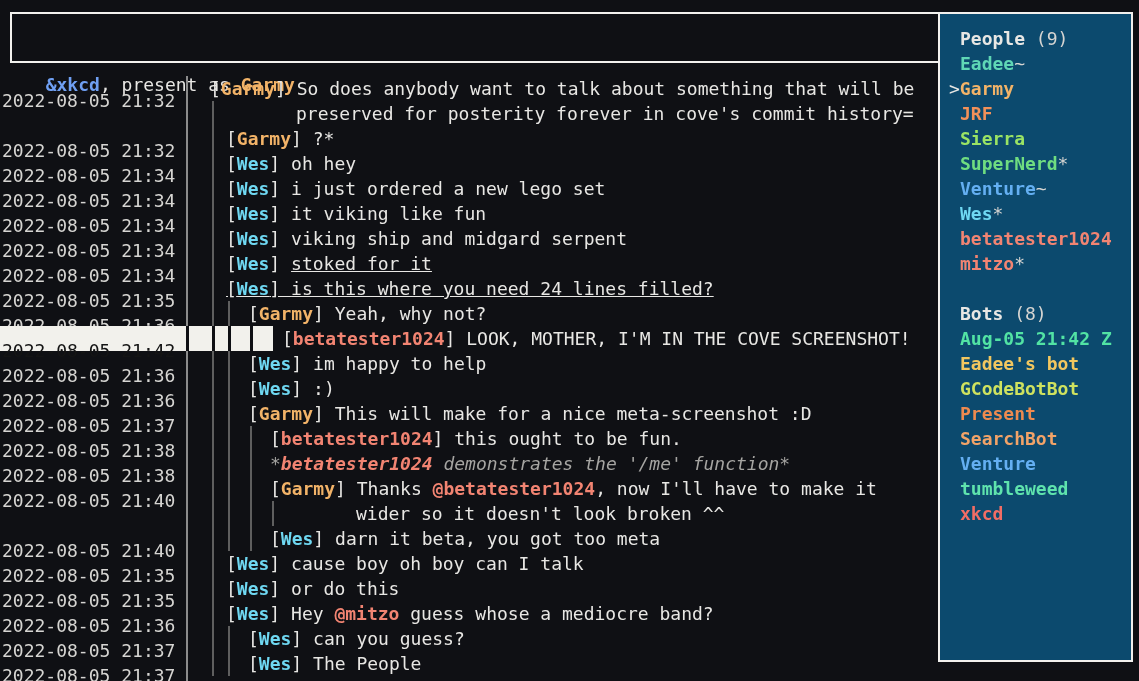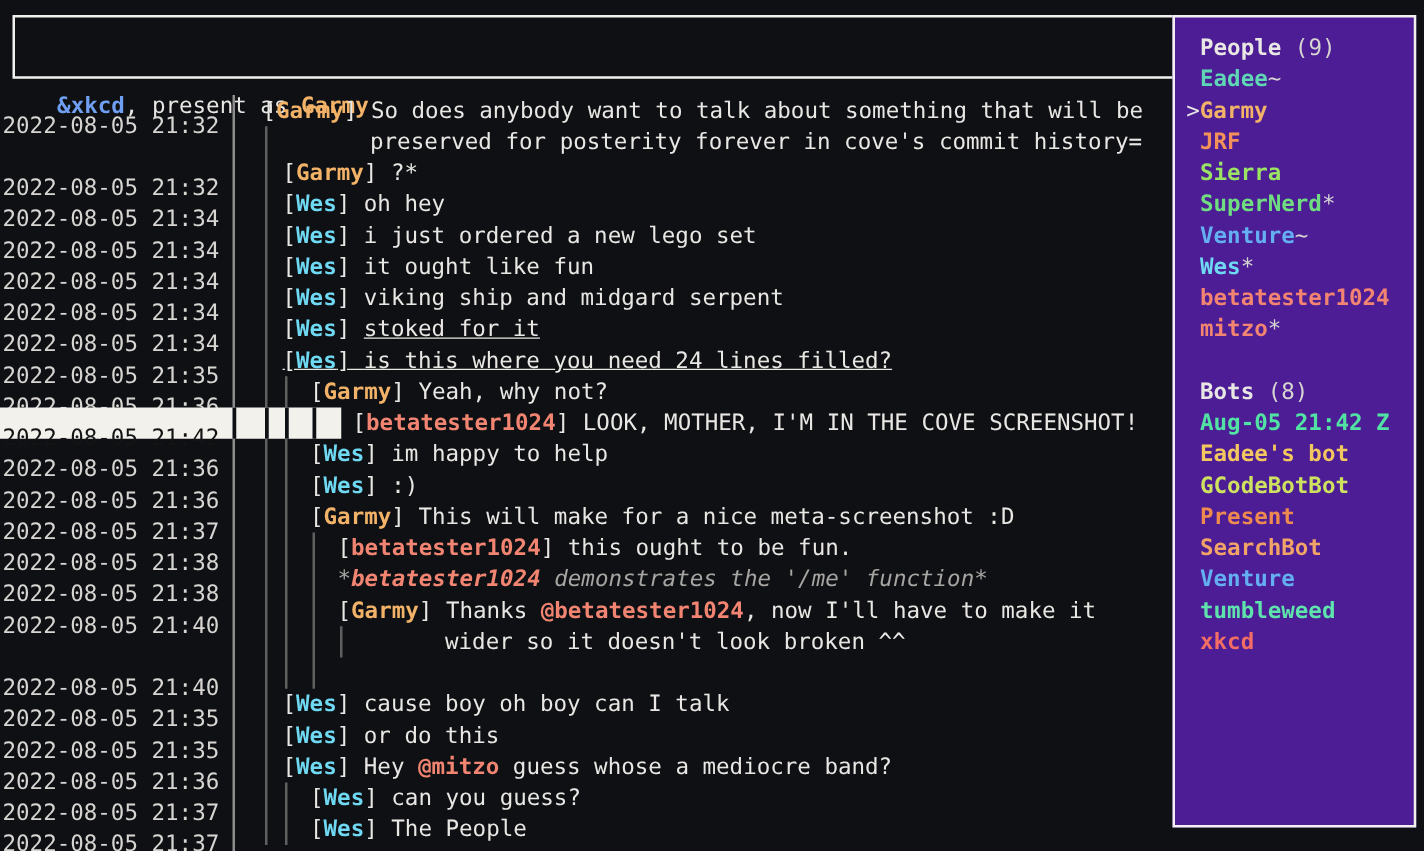--- a/index.html
+++ b/index.html
@@ -9,21 +9,21 @@
     font-family:"DejaVu Sans Mono","Liberation Mono",monospace;
     font-size:18px;color:#e8e7e4;
   }
   #channel-box{
     position:absolute;left:10px;top:12px;width:914px;height:47px;
     border:2px solid #f2f1ee;background:#0f1014;
     line-height:47px;padding-left:12px;white-space:pre;
   }
   #sidebar{
     position:absolute;left:938px;top:12px;width:191px;height:646px;
-    border:2px solid #f2f1ee;background:#4c1d95;
+    border:2px solid #f2f1ee;background:#0c4a6e;
   }
   .side-row{position:absolute;left:0;width:100%;height:25px;line-height:25px;white-space:pre;}
   .side-indent{padding-left:20px;}
   #chat{position:absolute;left:0;top:0;width:938px;height:681px;}
   .row{position:absolute;left:0;width:938px;height:25px;line-height:25px;white-space:pre;}
   .ts{position:absolute;left:2px;top:12px;color:#d6d5d2;}
   .msg{position:absolute;top:0;}
   .vline{position:absolute;width:2px;}
   .hl-bar{position:absolute;top:0;height:25px;background:#f2f1ec;}
   .hl-gap{position:absolute;top:0;height:25px;width:3px;background:#0f1014;}
@@ -42,34 +42,34 @@
     <div class="vline" style="left: 212px; top: 101px; height: 575px; background: rgb(95, 95, 95);"></div>
     <div class="vline" style="left: 228px; top: 301px; height: 250px; background: rgb(95, 95, 95);"></div>
     <div class="vline" style="left: 250px; top: 426px; height: 125px; background: rgb(95, 95, 95);"></div>
     <div class="vline" style="left: 228px; top: 626px; height: 50px; background: rgb(95, 95, 95);"></div>
     <div class="vline" style="left: 272px; top: 501px; height: 25px; background: rgb(95, 95, 95);"></div>
     <div class="row" style="top: 76px;"><span class="ts">2022-08-05 21:32</span><span class="msg" style="left: 210px;"><span style="color: rgb(232, 231, 228);">[</span><span class="b" style="color: rgb(242, 179, 104);">Garmy</span><span style="color: rgb(232, 231, 228);">] </span><span style="color: rgb(232, 231, 228);">So does anybody want to talk about something that will be</span></span></div>
     <div class="row" style="top: 101px;"><span class="msg" style="left: 296px;"><span style="color: rgb(232, 231, 228);">preserved for posterity forever in cove's commit history=</span></span></div>
     <div class="row" style="top: 126px;"><span class="ts">2022-08-05 21:32</span><span class="msg" style="left: 226px;"><span style="color: rgb(232, 231, 228);">[</span><span class="b" style="color: rgb(242, 179, 104);">Garmy</span><span style="color: rgb(232, 231, 228);">] </span><span style="color: rgb(232, 231, 228);">?*</span></span></div>
     <div class="row" style="top: 151px;"><span class="ts">2022-08-05 21:34</span><span class="msg" style="left: 226px;"><span style="color: rgb(232, 231, 228);">[</span><span class="b" style="color: rgb(111, 216, 242);">Wes</span><span style="color: rgb(232, 231, 228);">] </span><span style="color: rgb(232, 231, 228);">oh hey</span></span></div>
     <div class="row" style="top: 176px;"><span class="ts">2022-08-05 21:34</span><span class="msg" style="left: 226px;"><span style="color: rgb(232, 231, 228);">[</span><span class="b" style="color: rgb(111, 216, 242);">Wes</span><span style="color: rgb(232, 231, 228);">] </span><span style="color: rgb(232, 231, 228);">i just ordered a new lego set</span></span></div>
-    <div class="row" style="top: 201px;"><span class="ts">2022-08-05 21:34</span><span class="msg" style="left: 226px;"><span style="color: rgb(232, 231, 228);">[</span><span class="b" style="color: rgb(111, 216, 242);">Wes</span><span style="color: rgb(232, 231, 228);">] </span><span style="color: rgb(232, 231, 228);">it ought like fun</span></span></div>
+    <div class="row" style="top: 201px;"><span class="ts">2022-08-05 21:34</span><span class="msg" style="left: 226px;"><span style="color: rgb(232, 231, 228);">[</span><span class="b" style="color: rgb(111, 216, 242);">Wes</span><span style="color: rgb(232, 231, 228);">] </span><span style="color: rgb(232, 231, 228);">it viking like fun</span></span></div>
     <div class="row" style="top: 226px;"><span class="ts">2022-08-05 21:34</span><span class="msg" style="left: 226px;"><span style="color: rgb(232, 231, 228);">[</span><span class="b" style="color: rgb(111, 216, 242);">Wes</span><span style="color: rgb(232, 231, 228);">] </span><span style="color: rgb(232, 231, 228);">viking ship and midgard serpent</span></span></div>
     <div class="row" style="top: 251px;"><span class="ts">2022-08-05 21:34</span><span class="msg" style="left: 226px;"><span style="color: rgb(232, 231, 228);">[</span><span class="b" style="color: rgb(111, 216, 242);">Wes</span><span style="color: rgb(232, 231, 228);">] </span><span style="color: rgb(232, 231, 228); text-decoration: underline;">stoked for it</span></span></div>
     <div class="row" style="top: 276px;"><span class="ts">2022-08-05 21:35</span><span class="msg" style="left: 226px; text-decoration: underline;"><span style="color: rgb(232, 231, 228);">[</span><span class="b" style="color: rgb(111, 216, 242);">Wes</span><span style="color: rgb(232, 231, 228);">] </span><span style="color: rgb(232, 231, 228);">is this where you need 24 lines filled?</span></span></div>
     <div class="row" style="top: 301px;"><span class="ts">2022-08-05 21:36</span><span class="msg" style="left: 248px;"><span style="color: rgb(232, 231, 228);">[</span><span class="b" style="color: rgb(242, 179, 104);">Garmy</span><span style="color: rgb(232, 231, 228);">] </span><span style="color: rgb(232, 231, 228);">Yeah, why not?</span></span></div>
     <div class="row" style="top: 326px;"><div class="hl-bar" style="left: 0px; width: 273px;"></div><div class="hl-gap" style="left: 186px;"></div><div class="hl-gap" style="left: 212px;"></div><div class="hl-gap" style="left: 228px;"></div><div class="hl-gap" style="left: 250px;"></div><span class="ts" style="color: rgb(20, 20, 20);">2022-08-05 21:42</span><span class="msg" style="left: 282px;"><span style="color: rgb(232, 231, 228);">[</span><span class="b" style="color: rgb(242, 132, 114);">betatester1024</span><span style="color: rgb(232, 231, 228);">] </span><span style="color: rgb(232, 231, 228);">LOOK, MOTHER, I'M IN THE COVE SCREENSHOT!</span></span></div>
     <div class="row" style="top: 351px;"><span class="ts">2022-08-05 21:36</span><span class="msg" style="left: 248px;"><span style="color: rgb(232, 231, 228);">[</span><span class="b" style="color: rgb(111, 216, 242);">Wes</span><span style="color: rgb(232, 231, 228);">] </span><span style="color: rgb(232, 231, 228);">im happy to help</span></span></div>
     <div class="row" style="top: 376px;"><span class="ts">2022-08-05 21:36</span><span class="msg" style="left: 248px;"><span style="color: rgb(232, 231, 228);">[</span><span class="b" style="color: rgb(111, 216, 242);">Wes</span><span style="color: rgb(232, 231, 228);">] </span><span style="color: rgb(232, 231, 228);">:)</span></span></div>
     <div class="row" style="top: 401px;"><span class="ts">2022-08-05 21:37</span><span class="msg" style="left: 248px;"><span style="color: rgb(232, 231, 228);">[</span><span class="b" style="color: rgb(242, 179, 104);">Garmy</span><span style="color: rgb(232, 231, 228);">] </span><span style="color: rgb(232, 231, 228);">This will make for a nice meta-screenshot :D</span></span></div>
     <div class="row" style="top: 426px;"><span class="ts">2022-08-05 21:38</span><span class="msg" style="left: 270px;"><span style="color: rgb(232, 231, 228);">[</span><span class="b" style="color: rgb(242, 132, 114);">betatester1024</span><span style="color: rgb(232, 231, 228);">] </span><span style="color: rgb(232, 231, 228);">this ought to be fun.</span></span></div>
     <div class="row" style="top: 451px;"><span class="ts">2022-08-05 21:38</span><span class="msg" style="left: 270px;"><span class="i" style="color: rgb(166, 165, 162);">*</span><span class="b i" style="color: rgb(242, 132, 114);">betatester1024</span><span class="i" style="color: rgb(166, 165, 162);"> demonstrates the '/me' function*</span></span></div>
     <div class="row" style="top: 476px;"><span class="ts">2022-08-05 21:40</span><span class="msg" style="left: 270px;"><span style="color: rgb(232, 231, 228);">[</span><span class="b" style="color: rgb(242, 179, 104);">Garmy</span><span style="color: rgb(232, 231, 228);">] </span><span style="color: rgb(232, 231, 228);">Thanks </span><span class="b" style="color: rgb(242, 132, 114);">@betatester1024</span><span style="color: rgb(232, 231, 228);">, now I'll have to make it</span></span></div>
     <div class="row" style="top: 501px;"><span class="msg" style="left: 356px;"><span style="color: rgb(232, 231, 228);">wider so it doesn't look broken ^^</span></span></div>
-    <div class="row" style="top: 526px;"><span class="ts">2022-08-05 21:40</span></div>
+    <div class="row" style="top: 526px;"><span class="ts">2022-08-05 21:40</span><span class="msg" style="left: 270px;"><span style="color: rgb(232, 231, 228);">[</span><span class="b" style="color: rgb(111, 216, 242);">Wes</span><span style="color: rgb(232, 231, 228);">] </span><span style="color: rgb(232, 231, 228);">darn it beta, you got too meta</span></span></div>
     <div class="row" style="top: 551px;"><span class="ts">2022-08-05 21:35</span><span class="msg" style="left: 226px;"><span style="color: rgb(232, 231, 228);">[</span><span class="b" style="color: rgb(111, 216, 242);">Wes</span><span style="color: rgb(232, 231, 228);">] </span><span style="color: rgb(232, 231, 228);">cause boy oh boy can I talk</span></span></div>
     <div class="row" style="top: 576px;"><span class="ts">2022-08-05 21:35</span><span class="msg" style="left: 226px;"><span style="color: rgb(232, 231, 228);">[</span><span class="b" style="color: rgb(111, 216, 242);">Wes</span><span style="color: rgb(232, 231, 228);">] </span><span style="color: rgb(232, 231, 228);">or do this</span></span></div>
     <div class="row" style="top: 601px;"><span class="ts">2022-08-05 21:36</span><span class="msg" style="left: 226px;"><span style="color: rgb(232, 231, 228);">[</span><span class="b" style="color: rgb(111, 216, 242);">Wes</span><span style="color: rgb(232, 231, 228);">] </span><span style="color: rgb(232, 231, 228);">Hey </span><span class="b" style="color: rgb(242, 132, 114);">@mitzo</span><span style="color: rgb(232, 231, 228);"> guess whose a mediocre band?</span></span></div>
     <div class="row" style="top: 626px;"><span class="ts">2022-08-05 21:37</span><span class="msg" style="left: 248px;"><span style="color: rgb(232, 231, 228);">[</span><span class="b" style="color: rgb(111, 216, 242);">Wes</span><span style="color: rgb(232, 231, 228);">] </span><span style="color: rgb(232, 231, 228);">can you guess?</span></span></div>
     <div class="row" style="top: 651px;"><span class="ts">2022-08-05 21:37</span><span class="msg" style="left: 248px;"><span style="color: rgb(232, 231, 228);">[</span><span class="b" style="color: rgb(111, 216, 242);">Wes</span><span style="color: rgb(232, 231, 228);">] </span><span style="color: rgb(232, 231, 228);">The People</span></span></div>
   </div>
 
 <div id="sidebar">
     <div class="side-row side-indent" style="top: 12px;"><span class="b">People</span><span style="color: rgb(214, 213, 210);"> (9)</span></div>
     <div class="side-row side-indent" style="top: 37px;"><span class="b" style="color: rgb(95, 215, 181);">Eadee</span><span style="color: rgb(214, 213, 210);">~</span></div>

